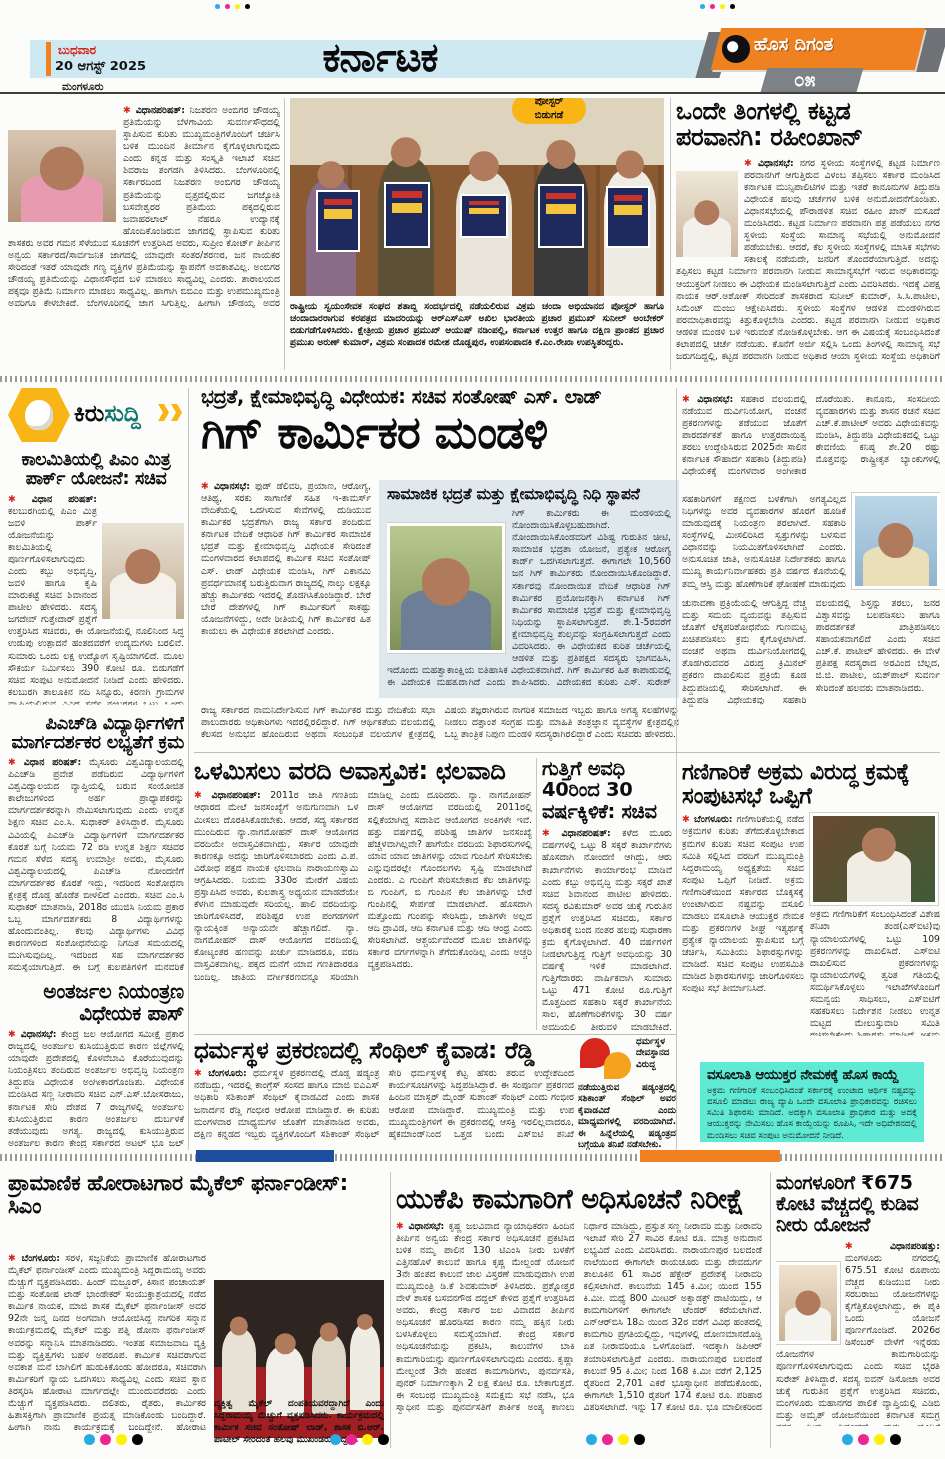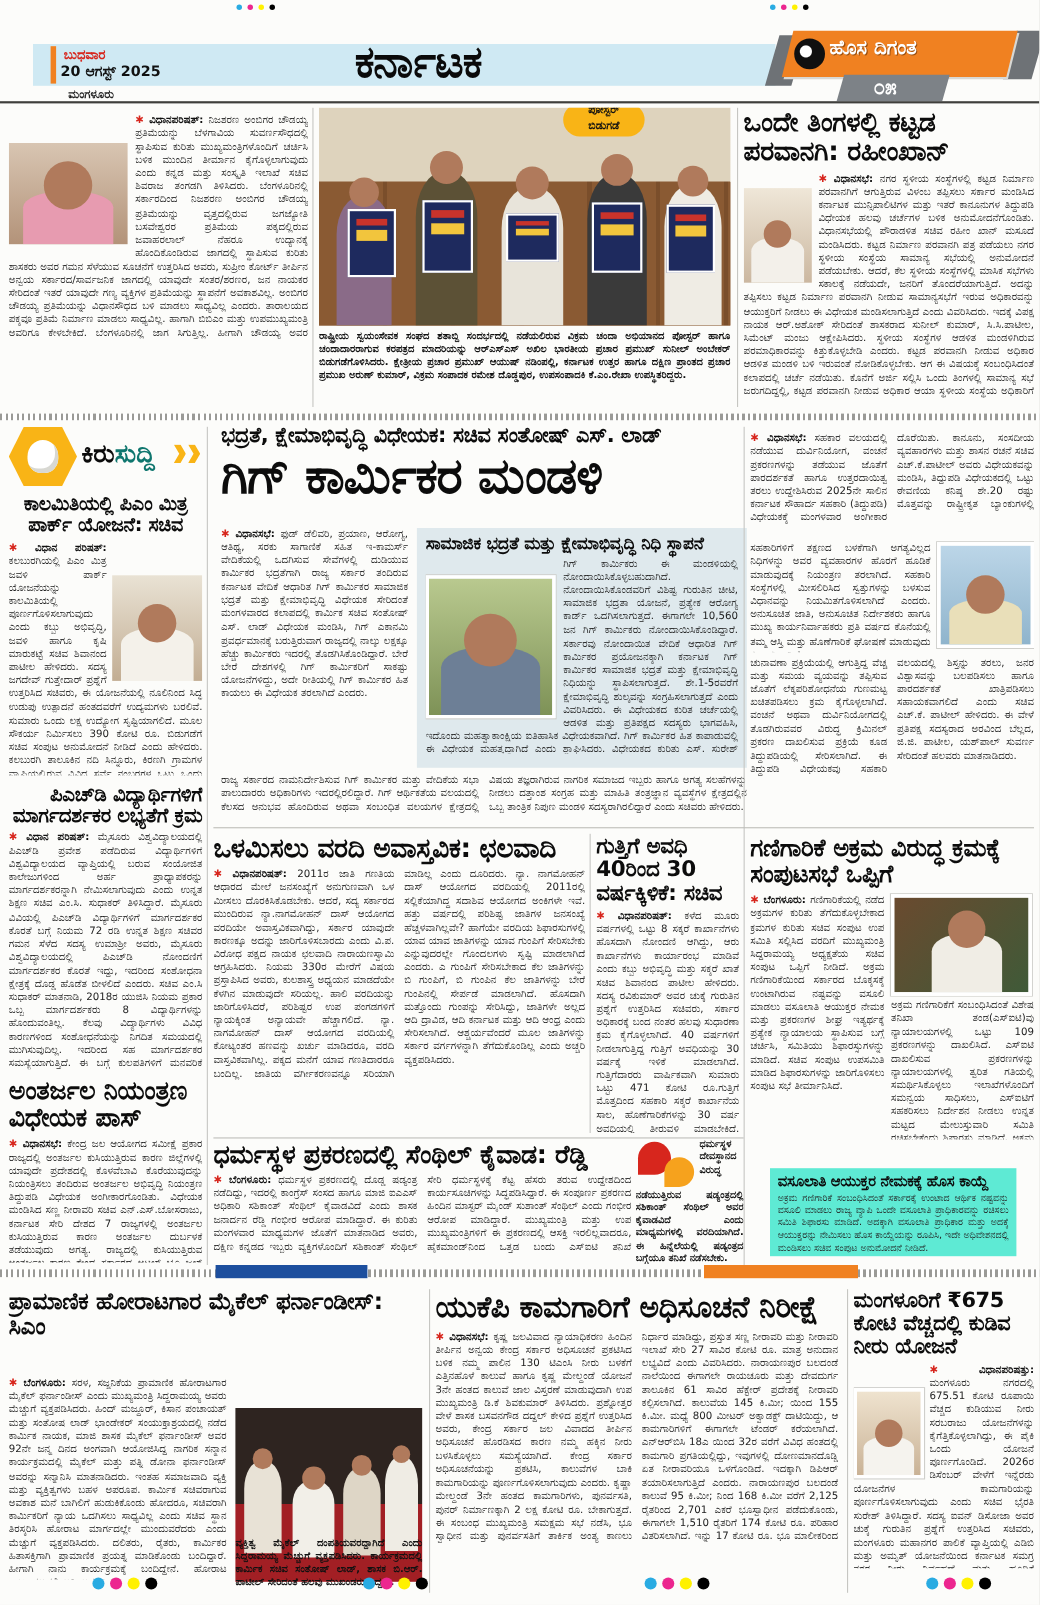--- a/index.html
+++ b/index.html
@@ -132,21 +132,21 @@
       <span class="dl">ವಿಧಾನ ಪರಿಷತ್:</span>
       <span>ಕಲಬುರಗಿಯಲ್ಲಿ ಪಿಎಂ ಮಿತ್ರ ಜವಳಿ ಪಾರ್ಕ್ ಯೋಜನೆಯನ್ನು ಕಾಲಮಿತಿಯಲ್ಲಿ ಪೂರ್ಣಗೊಳಿಸಲಾಗುವುದು ಎಂದು ಕಬ್ಬು ಅಭಿವೃದ್ಧಿ, ಜವಳಿ ಹಾಗೂ ಕೃಷಿ ಮಾರುಕಟ್ಟೆ ಸಚಿವ ಶಿವಾನಂದ ಪಾಟೀಲ ಹೇಳಿದರು. ಸದಸ್ಯ ಜಗದೇವ್ ಗುತ್ತೇದಾರ್ ಪ್ರಶ್ನೆಗೆ ಉತ್ತರಿಸಿದ ಸಚಿವರು, ಈ ಯೋಜನೆಯಲ್ಲಿ ನೂಲಿನಿಂದ ಸಿದ್ಧ ಉಡುಪು ಉತ್ಪಾದನೆ ಹಂತದವರೆಗೆ ಉದ್ಯಮಗಳು ಬರಲಿವೆ. ಸುಮಾರು ಒಂದು ಲಕ್ಷ ಉದ್ಯೋಗ ಸೃಷ್ಟಿಯಾಗಲಿದೆ. ಮೂಲ ಸೌಕರ್ಯ ನಿರ್ಮಿಸಲು 390 ಕೋಟಿ ರೂ. ಬಿಡುಗಡೆಗೆ ಸಚಿವ ಸಂಪುಟ ಅನುಮೋದನೆ ನೀಡಿದೆ ಎಂದು ಹೇಳಿದರು. ಕಲಬುರಗಿ ತಾಲೂಕಿನ ನದಿ ಸಿನ್ನೂರು, ಕಿರಣಗಿ ಗ್ರಾಮಗಳ ವ್ಯಾಪ್ತಿಯಲ್ಲಿರುವ ವಿವಿಧ ಸರ್ವೆ ನಂಬರಗಳ ಒಟ್ಟು ಒಂದು ಸಾವಿರ ಎಕರೆ ಭೂಮಿಯನ್ನು ಪಿಎಂ ಮಿತ್ರ ಪಾರ್ಕ್ ಕರ್ನಾಟಕ ಲಿಮಿಟೆಡ್‌ಗೆ 99 ವರ್ಷಗಳ ಅವಧಿಗೆ ಹಸ್ತಾಂತರ ಮಾಡಲಾಗಿದೆ ಎಂದು ತಿಳಿಸಿದರು.</span>
     </div>
 
     <div class="hl" style="font-size:18px;text-align:right;margin-top:8px;">ಪಿಎಚ್‌ಡಿ ವಿದ್ಯಾರ್ಥಿಗಳಿಗೆ ಮಾರ್ಗದರ್ಶಕರ ಲಭ್ಯತೆಗೆ ಕ್ರಮ</div>
     <div class="bodytxt" style="margin-top:4px;height:216px;">
       <span class="dl">ವಿಧಾನ ಪರಿಷತ್:</span>
       <span>ಮೈಸೂರು ವಿಶ್ವವಿದ್ಯಾಲಯದಲ್ಲಿ ಪಿಎಚ್‌ಡಿ ಪ್ರವೇಶ ಪಡೆದಿರುವ ವಿದ್ಯಾರ್ಥಿಗಳಿಗೆ ವಿಶ್ವವಿದ್ಯಾಲಯದ ವ್ಯಾಪ್ತಿಯಲ್ಲಿ ಬರುವ ಸಂಯೋಜಿತ ಕಾಲೇಜುಗಳಿಂದ ಅರ್ಹ ಪ್ರಾಧ್ಯಾಪಕರನ್ನು ಮಾರ್ಗದರ್ಶಕರನ್ನಾಗಿ ನೇಮಿಸಲಾಗುವುದು ಎಂದು ಉನ್ನತ ಶಿಕ್ಷಣ ಸಚಿವ ಎಂ.ಸಿ. ಸುಧಾಕರ್ ತಿಳಿಸಿದ್ದಾರೆ. ಮೈಸೂರು ವಿವಿಯಲ್ಲಿ ಪಿಎಚ್‌ಡಿ ವಿದ್ಯಾರ್ಥಿಗಳಿಗೆ ಮಾರ್ಗದರ್ಶಕರ ಕೊರತೆ ಬಗ್ಗೆ ನಿಯಮ 72 ರಡಿ ಉನ್ನತ ಶಿಕ್ಷಣ ಸಚಿವರ ಗಮನ ಸೆಳೆದ ಸದಸ್ಯ ಉಮಾಶ್ರೀ ಅವರು, ಮೈಸೂರು ವಿಶ್ವವಿದ್ಯಾಲಯದಲ್ಲಿ ಪಿಎಚ್‌ಡಿ ನೋಂದಣಿಗೆ ಮಾರ್ಗದರ್ಶಕರ ಕೊರತೆ ಇದ್ದು, ಇದರಿಂದ ಸಂಶೋಧನಾ ಕ್ಷೇತ್ರಕ್ಕೆ ದೊಡ್ಡ ಹೊಡೆತ ಬೀಳಲಿದೆ ಎಂದರು. ಸಚಿವ ಎಂ.ಸಿ ಸುಧಾಕರ್ ಮಾತನಾಡಿ, 2018ರ ಯುಜಿಸಿ ನಿಯಮ ಪ್ರಕಾರ ಒಬ್ಬ ಮಾರ್ಗದರ್ಶಕರು 8 ವಿದ್ಯಾರ್ಥಿಗಳನ್ನು ಹೊಂದುವಂತಿಲ್ಲ. ಕೆಲವು ವಿದ್ಯಾರ್ಥಿಗಳು ವಿವಿಧ ಕಾರಣಗಳಿಂದ ಸಂಶೋಧನೆಯನ್ನು ನಿಗದಿತ ಸಮಯದಲ್ಲಿ ಮುಗಿಸುವುದಿಲ್ಲ. ಇದರಿಂದ ಸಹ ಮಾರ್ಗದರ್ಶಕರ ಸಮಸ್ಯೆಯಾಗುತ್ತಿದೆ. ಈ ಬಗ್ಗೆ ಕುಲಪತಿಗಳಿಗೆ ಮನವರಿಕೆ ಮಾಡಿ ಮಾರ್ಗದರ್ಶಕರ ಕೊರತೆ ನೀಗಿಸಲಾಗುವುದು ಎಂದರು.</span>
     </div>
 
-    <div class="hl" style="font-size:23px;text-align:left;margin-top:8px;">ಅಂತರ್ಜಲ ನಿಯಂತ್ರಣ ವಿಧೇಯಕ ಪಾಸ್</div>
+    <div class="hl" style="font-size:20px;text-align:right;margin-top:8px;">ಅಂತರ್ಜಲ ನಿಯಂತ್ರಣ ವಿಧೇಯಕ ಪಾಸ್</div>
     <div class="bodytxt" style="margin-top:4px;height:170px;">
       <span class="dl">ವಿಧಾನಸಭೆ:</span>
       <span>ಕೇಂದ್ರ ಜಲ ಆಯೋಗದ ಸಮೀಕ್ಷೆ ಪ್ರಕಾರ ರಾಜ್ಯದಲ್ಲಿ ಅಂತರ್ಜಲ ಕುಸಿಯುತ್ತಿರುವ ಕಾರಣ ಜಿಲ್ಲೆಗಳಲ್ಲಿ ಯಾವುದೇ ಪ್ರದೇಶದಲ್ಲಿ ಕೊಳವೆಬಾವಿ ಕೊರೆಯುವುದನ್ನು ನಿಯಂತ್ರಿಸಲು ತಂದಿರುವ ಅಂತರ್ಜಲ ಅಭಿವೃದ್ಧಿ ನಿಯಂತ್ರಣ ತಿದ್ದುಪಡಿ ವಿಧೇಯಕ ಅಂಗೀಕಾರಗೊಂಡಿತು. ವಿಧೇಯಕ ಮಂಡಿಸಿದ ಸಣ್ಣ ನೀರಾವರಿ ಸಚಿವ ಎನ್.ಎಸ್.ಬೋಸರಾಜು, ಕರ್ನಾಟಕ ಸೇರಿ ದೇಶದ 7 ರಾಜ್ಯಗಳಲ್ಲಿ ಅಂತರ್ಜಲ ಕುಸಿಯುತ್ತಿರುವ ಕಾರಣ ಅಂತರ್ಜಲ ದುರ್ಬಳಕೆ ತಡೆಯುವುದು ಅಗತ್ಯ. ರಾಜ್ಯದಲ್ಲಿ ಕುಸಿಯುತ್ತಿರುವ ಅಂತರ್ಜಲ ಕಾರಣ ಕೇಂದ್ರ ಸರ್ಕಾರದ ಅಟಲ್ ಭೂ ಜಲ್ ಯೋಜನೆಯಡಿ ರಾಜ್ಯ ಸರ್ಕಾರಕ್ಕೆ 1 ಸಾವಿರ ಕೋಟಿ ರೂ. ನೀಡಿದೆ. ಈಗಾಗಲೇ 1199 ಗ್ರಾ.ಪಂ.ಗಳಲ್ಲಿ ಅಂತರ್ಜಲ ಅಭಿವೃದ್ಧಿ ಕಾಮಗಾರಿಗಳು ನಡೆದಿವೆ. ಈ ಮಧ್ಯೆ 525 ಗ್ರಾ.ಪಂ.ಗಳಲ್ಲಿ ಅಂತರ್ಜಲ ಕಡಿಮೆಯಾಗಿದೆ ಎಂಬುದನ್ನು ಗಮನಿಸಿ ಅದರ ಅಭಿವೃದ್ಧಿಗೂ ಕ್ರಮ ಕೈಗೊಂಡ ಧ್ಯೇಯ ಎಂದು ವಿವರಣೆ ನೀಡಿದರು.</span>
     </div>
   </div>
   <div class="vr" style="left:188px;top:388px;height:762px;"></div>
 
   <div class="abs" style="left:201px;top:386px;width:478px;height:364px;overflow:hidden;">
     <div class="hl" style="font-size:19px;">ಭದ್ರತೆ, ಕ್ಷೇಮಾಭಿವೃದ್ಧಿ ವಿಧೇಯಕ: ಸಚಿವ ಸಂತೋಷ್ ಎಸ್. ಲಾಡ್</div>
     <div class="hl" style="font-size:45px;letter-spacing:-1px;margin-top:1px;">ಗಿಗ್ ಕಾರ್ಮಿಕರ ಮಂಡಳಿ</div>
@@ -257,21 +257,21 @@
       <div class="psn" style="left:8px;bottom:26px;width:34px;height:84px;background:#e8e2d6;"></div>
       <div class="psn" style="left:52px;bottom:22px;width:38px;height:70px;background:#f2efe8;"></div>
       <div class="psn" style="left:98px;bottom:24px;width:34px;height:80px;background:#ded6c6;"></div>
       <div class="psn" style="left:136px;bottom:28px;width:30px;height:86px;background:#efece4;"></div>
     </div>
     <div class="cap" style="position:absolute;left:206px;top:226px;width:170px;height:50px;">ವ್ಯಕ್ತಿತ್ವ ಮೈಕೆಲ್ ದಂಪತಿಯವರದ್ದಾಗಿದೆ ಎಂದು ಸಿದ್ದರಾಮಯ್ಯ ಮೆಚ್ಚುಗೆ ವ್ಯಕ್ತಪಡಿಸಿದರು. ಕಾರ್ಯಕ್ರಮದಲ್ಲಿ ಕಾರ್ಮಿಕ ಸಚಿವ ಸಂತೋಷ್ ಲಾಡ್, ಶಾಸಕ ಬಿ.ಆರ್. ಪಾಟೀಲ್ ಸೇರಿದಂತೆ ಹಲವು ಮುಖಂಡರು ಇದ್ದರು.</div>
   </div>
   <div class="vr" style="left:390px;top:1172px;height:276px;"></div>
 
   <div class="abs" style="left:396px;top:1170px;width:366px;height:278px;overflow:hidden;">
-    <div class="hl" style="font-size:27px;margin-top:4px;">ಯುಕೆಪಿ ಕಾಮಗಾರಿಗೆ ಅಧಿಸೂಚನೆ ನಿರೀಕ್ಷೆ</div>
+    <div class="hl" style="font-size:27px;margin-top:14px;">ಯುಕೆಪಿ ಕಾಮಗಾರಿಗೆ ಅಧಿಸೂಚನೆ ನಿರೀಕ್ಷೆ</div>
     <div class="bodytxt twocol" style="margin-top:6px;height:200px;">
       <span class="dl">ವಿಧಾನಸಭೆ:</span>
       <span>ಕೃಷ್ಣ ಜಲವಿವಾದ ನ್ಯಾಯಾಧಿಕರಣ ಹಿಂದಿನ ತೀರ್ಪಿನ ಅನ್ವಯ ಕೇಂದ್ರ ಸರ್ಕಾರ ಅಧಿಸೂಚನೆ ಪ್ರಕಟಿಸಿದ ಬಳಿಕ ನಮ್ಮ ಪಾಲಿನ 130 ಟಿಎಂಸಿ ನೀರು ಬಳಕೆಗೆ ಎತ್ತಿನಹೊಳೆ ಕಾಲುವೆ ಹಾಗೂ ಕೃಷ್ಣ ಮೇಲ್ದಂಡೆ ಯೋಜನೆ 3ನೇ ಹಂತದ ಕಾಲುವೆ ಜಾಲ ವಿಸ್ತರಣೆ ಮಾಡುವುದಾಗಿ ಉಪ ಮುಖ್ಯಮಂತ್ರಿ ಡಿ.ಕೆ ಶಿವಕುಮಾರ್ ತಿಳಿಸಿದರು. ಪ್ರಶ್ನೋತ್ತರ ವೇಳೆ ಶಾಸಕ ಬಸವನಗೌಡ ದದ್ದಲ್ ಕೇಳಿದ ಪ್ರಶ್ನೆಗೆ ಉತ್ತರಿಸಿದ ಅವರು, ಕೇಂದ್ರ ಸರ್ಕಾರ ಜಲ ವಿವಾದದ ತೀರ್ಪಿನ ಅಧಿಸೂಚನೆ ಹೊರಡಿಸದ ಕಾರಣ ನಮ್ಮ ಹಕ್ಕಿನ ನೀರು ಬಳಸಿಕೊಳ್ಳಲು ಸಮಸ್ಯೆಯಾಗಿದೆ. ಕೇಂದ್ರ ಸರ್ಕಾರ ಅಧಿಸೂಚನೆಯನ್ನು ಪ್ರಕಟಿಸಿ, ಕಾಲುವೆಗಳ ಬಾಕಿ ಕಾಮಗಾರಿಯನ್ನು ಪೂರ್ಣಗೊಳಿಸಲಾಗುವುದು ಎಂದರು. ಕೃಷ್ಣಾ ಮೇಲ್ದಂಡೆ 3ನೇ ಹಂತದ ಕಾಮಗಾರಿಗಳು, ಪುನರ್ವಸತಿ, ಪುನರ್ ನಿರ್ಮಾಣಕ್ಕಾಗಿ 2 ಲಕ್ಷ ಕೋಟಿ ರೂ. ಬೇಕಾಗುತ್ತದೆ. ಈ ಸಂಬಂಧ ಮುಖ್ಯಮಂತ್ರಿ ಸಮಕ್ಷಮ ಸಭೆ ನಡೆಸಿ, ಭೂ ಸ್ವಾಧೀನ ಮತ್ತು ಪುನರ್ವಸತಿಗೆ ತಾರ್ಕಿಕ ಅಂತ್ಯ ಕಾಣಲು ನಿರ್ಧಾರ ಮಾಡಿದ್ದು, ಪ್ರಸ್ತುತ ಸಣ್ಣ ನೀರಾವರಿ ಮತ್ತು ನೀರಾವರಿ ಇಲಾಖೆ ಸೇರಿ 27 ಸಾವಿರ ಕೋಟಿ ರೂ. ಮಾತ್ರ ಅನುದಾನ ಲಭ್ಯವಿದೆ ಎಂದು ವಿವರಿಸಿದರು. ನಾರಾಯಣಪುರ ಬಲದಂಡೆ ನಾಲೆಯಿಂದ ಈಗಾಗಲೇ ರಾಯಚೂರು ಮತ್ತು ದೇವದುರ್ಗ ತಾಲೂಕಿನ 61 ಸಾವಿರ ಹೆಕ್ಟೇರ್ ಪ್ರದೇಶಕ್ಕೆ ನೀರಾವರಿ ಕಲ್ಪಿಸಲಾಗಿದೆ. ಕಾಲುವೆಯ 145 ಕಿ.ಮೀ; ಯಿಂದ 155 ಕಿ.ಮೀ. ಮಧ್ಯೆ 800 ಮೀಟರ್ ಅಕ್ವಾಡಕ್ಟ್ ದಾಟಿಯಿದ್ದು, ಆ ಕಾಮಗಾರಿಗಳಿಗೆ ಈಗಾಗಲೇ ಟೆಂಡರ್ ಕರೆಯಲಾಗಿದೆ. ಎನ್‌ಆರ್‌ಬಿಸಿ 18ಎ ಯಿಂದ 32ರ ವರೆಗೆ ವಿವಿಧ ಹಂತದಲ್ಲಿ ಕಾಮಗಾರಿ ಪ್ರಗತಿಯಲ್ಲಿದ್ದು, ಇವುಗಳಲ್ಲಿ ದೋಣಮಾನದೊಡ್ಡಿ ಏತ ನೀರಾವರಿಯೂ ಒಳಗೊಂಡಿದೆ. ಇದಕ್ಕಾಗಿ ಡಿಪಿಆರ್ ತಯಾರಿಸಲಾಗುತ್ತಿದೆ ಎಂದರು. ನಾರಾಯಣಪುರ ಬಲದಂಡೆ ಕಾಲುವೆ 95 ಕಿ.ಮೀ; ನಿಂದ 168 ಕಿ.ಮೀ ವರೆಗೆ 2,125 ರೈತರಿಂದ 2,701 ಎಕರೆ ಭೂಸ್ವಾಧೀನ ಪಡೆದುಕೊಂಡು, ಈಗಾಗಲೇ 1,510 ರೈತರಿಗೆ 174 ಕೋಟಿ ರೂ. ಪರಿಹಾರ ವಿತರಿಸಲಾಗಿದೆ. ಇನ್ನು 17 ಕೋಟಿ ರೂ. ಭೂ ಮಾಲೀಕರಿಂದ ಅಗತ್ಯ ದಾಖಲೆ ಪಡೆದು, ಪರಿಹಾರ ಧನ ವಿತರಿಸಲಾಗುವುದು ಎಂದರು. ದೇವದುರ್ಗ ಶಾಸಕ ಕರೆಮ್ಮ ನಾಯಕ ಮಾತನಾಡಿ, ನಮ್ಮ ಕ್ಷೇತ್ರದಲ್ಲಿ 9 ಕಾಲುವೆ ನಿರ್ಮಾಣಕ್ಕೆ ಕ್ಯಾದಿಗೇರಿ, ಜಾಡಲದಿನ್ನಿ, ಅರ್ಕೇರಾ, ಜೂಟುಮರಡಿ ಸೇರಿ ಹಲವು ಗ್ರಾಮಗಳಲ್ಲಿ ಭೂ ಸ್ವಾಧೀನ ಪಡಿಸಿಕೊಂಡಿದ್ದು, ತಕ್ಷಣವೇ ಅವರಿಗೆ ಪರಿಹಾರ ನೀಡಬೇಕು. ಭೂ ಸ್ವಾಧೀನ ಕಚೇರಿಯನ್ನು ದೇವದುರ್ಗಕ್ಕೆ ಸ್ಥಳಾಂತರಿಸುವಂತೆ ಮನವಿ ಮಾಡಿದರು.</span>
     </div>
 
   </div>
   <div class="vr" style="left:770px;top:1172px;height:276px;"></div>
 
   <div class="abs" style="left:776px;top:1172px;width:164px;height:276px;overflow:hidden;">
     <div class="hl" style="font-size:19px;">ಮಂಗಳೂರಿಗೆ ₹675 ಕೋಟಿ ವೆಚ್ಚದಲ್ಲಿ ಕುಡಿವ ನೀರು ಯೋಜನೆ</div>

